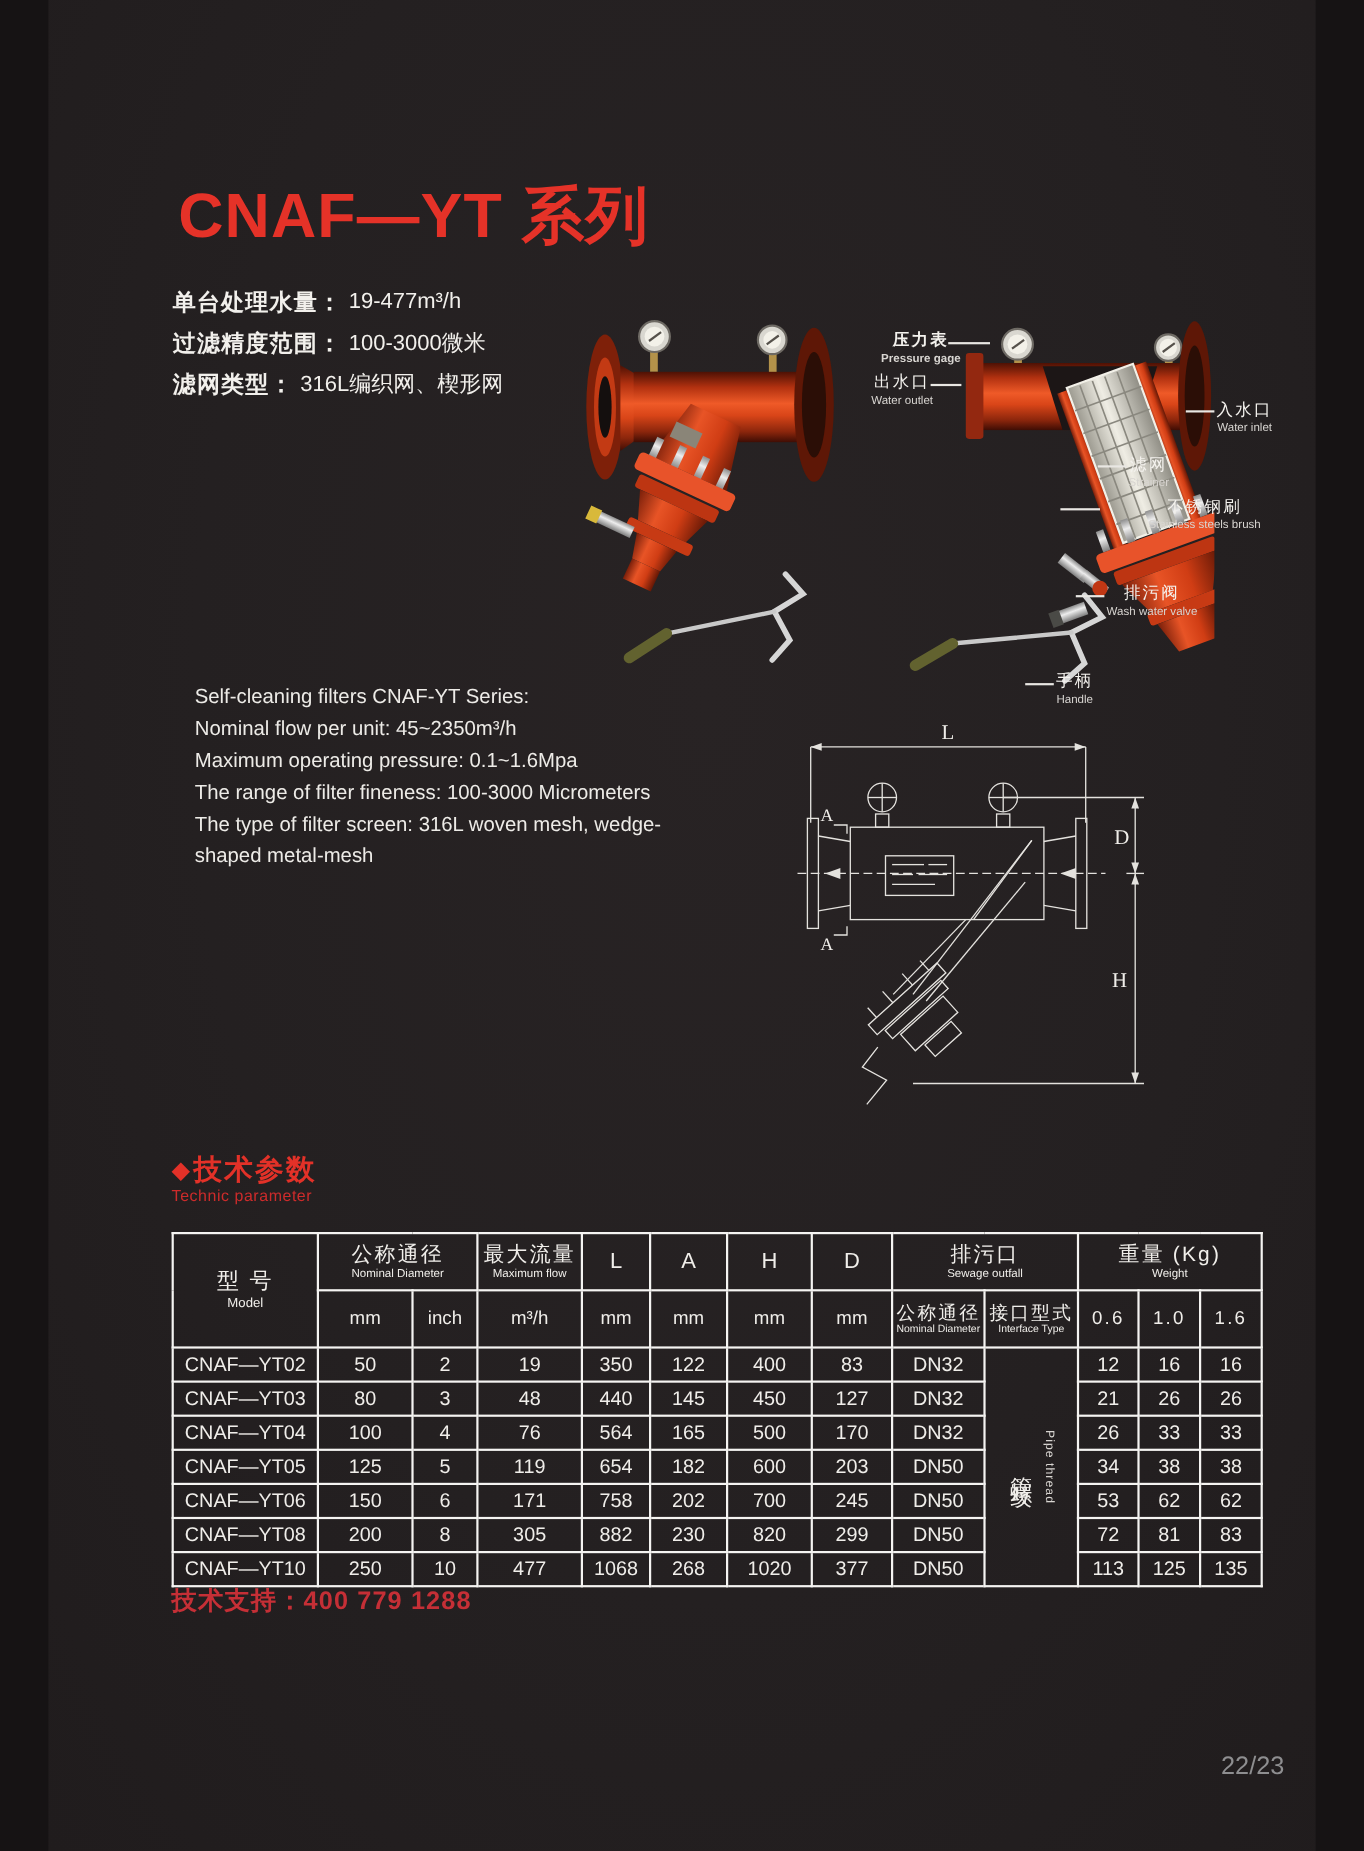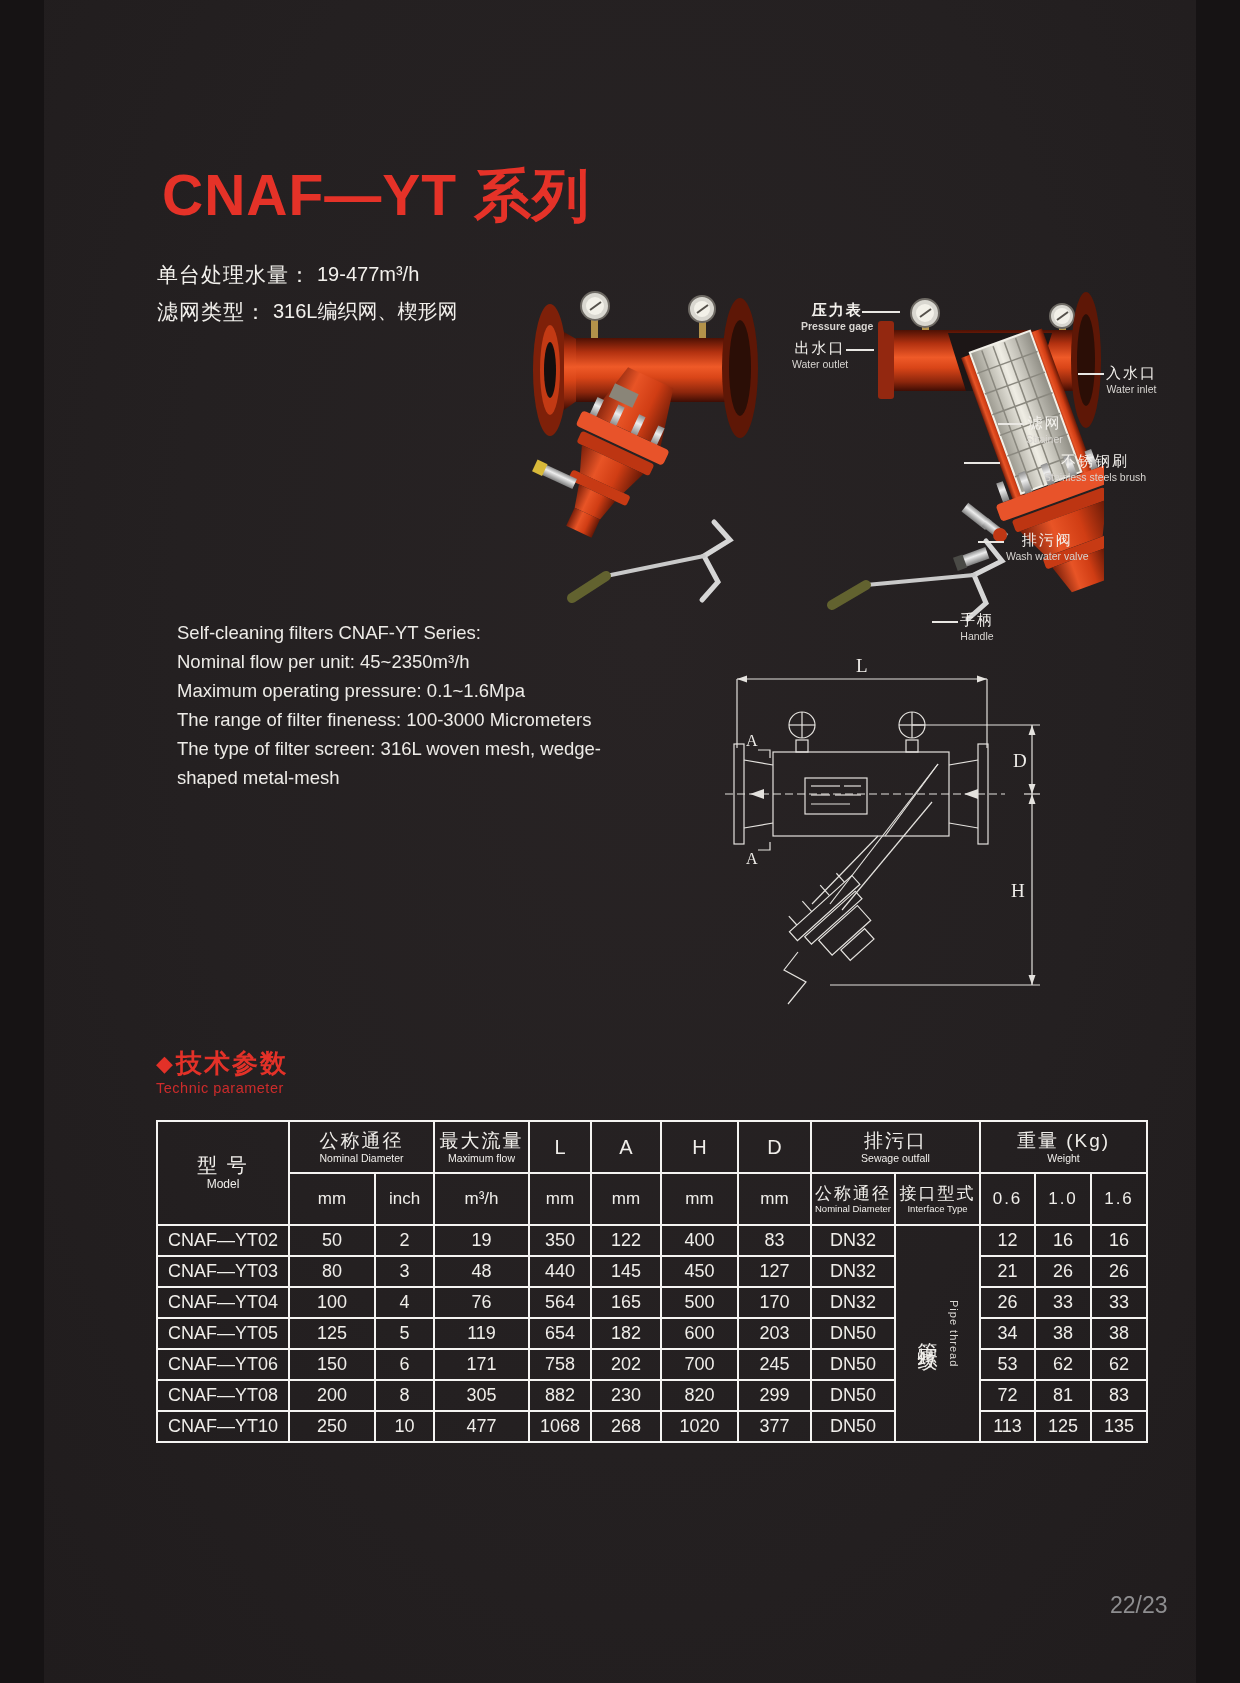--- a/index.html
+++ b/index.html
@@ -7,21 +7,21 @@
     position:relative;width:1152px;height:1683px;margin:0 auto;
     background:radial-gradient(ellipse at 52% 38%, #282324 0%, #242021 55%, #201c1d 100%);
     font-family:"Liberation Sans", sans-serif;overflow:hidden;color:#f2f0ec;
   }
   .abs{position:absolute;}
   
   .title{left:118px;top:158px;font-size:57px;font-weight:bold;color:#e53228;letter-spacing:1px;white-space:nowrap;}
   
   .zhspecs{left:113px;top:256px;}
   .zh-line{height:37px;display:flex;align-items:center;white-space:nowrap;}
-  .zh-label{font-size:21px;font-weight:400;letter-spacing:1px;}
+  .zh-label{font-size:21px;font-weight:700;letter-spacing:1px;}
   .zh-value{font-size:20px;font-weight:500;margin-left:6px;}
   
   .enspecs{left:113px;top:618px;}
   .en-line{font-size:18.5px;line-height:29px;color:#edebe7;white-space:nowrap;margin-left:20px;}
   
   .callout{position:absolute;text-align:center;line-height:1.15;white-space:nowrap;}
   .callout .zh{font-size:15px;letter-spacing:2px;color:#f4f2ee;display:block;}
   .callout .en{font-size:10.5px;color:#d8d5d1;display:block;margin-top:2px;}
   .leader{position:absolute;height:2px;background:#e9e7e3;}
   
@@ -53,20 +53,24 @@
 <body>
 
 <div class="page">
 
   <div class="abs title">CNAF—YT 系列</div>
 
   <div class="abs zhspecs">
     <div class="zh-line">
         <span class="zh-label">单台处理水量：</span>
         <span class="zh-value">19-477m³/h</span>
+      </div>
+    <div class="zh-line">
+        <span class="zh-label">过滤精度范围：</span>
+        <span class="zh-value">100-3000微米</span>
       </div>
     <div class="zh-line">
         <span class="zh-label">滤网类型：</span>
         <span class="zh-value">316L编织网、楔形网</span>
       </div>
   </div>
 
   <div class="abs enspecs">
     <div class="en-line">Self-cleaning filters CNAF-YT Series:</div>
     <div class="en-line">Nominal flow per unit: 45~2350m³/h</div>
@@ -528,15 +532,16 @@
         <td>377</td>
             <td>DN50</td>
         <td>113</td>
             <td>125</td>
             <td>135</td>
       </tr>
     </tbody>
       </table>
   </div>
 
+  <div class="abs support">技术支持：400 779 1288</div>
   <div class="abs pagenum">22/23</div>
 
 </div>
 
 </body></html>

